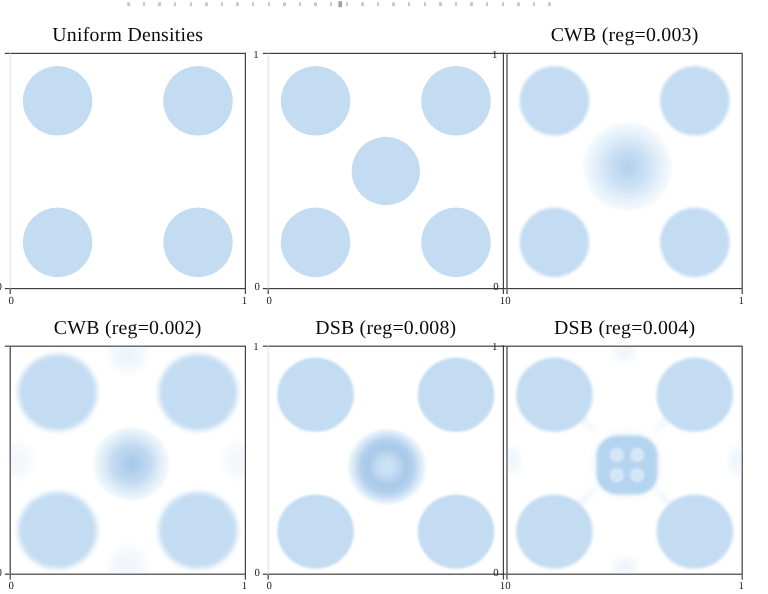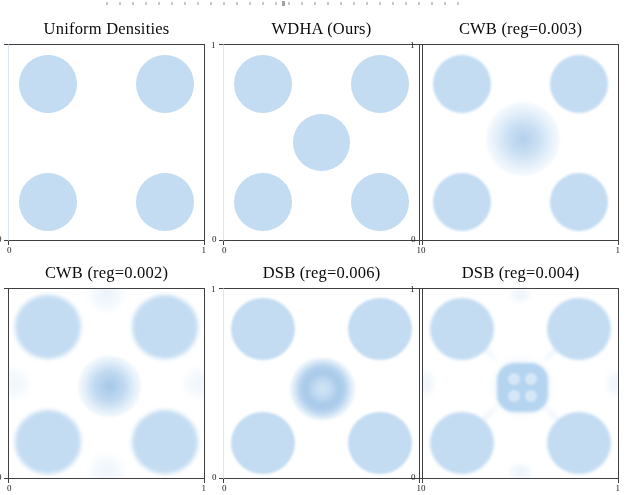--- a/index.html
+++ b/index.html
@@ -72,21 +72,20 @@
     <div class="tick tick-y0"></div>
     <div class="tick tick-x0"></div>
     <div class="tick tick-x1"></div>
     <div class="lab lab-y1">1</div>
     <div class="lab lab-y0">0</div>
     <div class="lab lab-x0">0</div>
     <div class="lab lab-x1">1</div>
   </div>
 
   <div class="plot c2 r1 light-left">
-    <div class="ptitle">WDHA (Ours)</div>
     <div class="blobs">
         <div class="blob b-disc" style="left: 5.2%; top: 5.2%; width: 29.6%; height: 29.6%; filter: blur(0.4px);"></div>
         <div class="blob b-disc" style="left: 65.2%; top: 5.2%; width: 29.6%; height: 29.6%; filter: blur(0.4px);"></div>
         <div class="blob b-disc" style="left: 5.2%; top: 65.7%; width: 29.6%; height: 29.6%; filter: blur(0.4px);"></div>
         <div class="blob b-disc" style="left: 65.2%; top: 65.7%; width: 29.6%; height: 29.6%; filter: blur(0.4px);"></div>
         <div class="blob b-disc" style="left: 35.2%; top: 35.2%; width: 29.6%; height: 29.6%; filter: blur(0.4px);"></div>
       </div>
     <div class="tick tick-y1"></div>
     <div class="tick tick-y0"></div>
     <div class="tick tick-x0"></div>
@@ -133,21 +132,21 @@
     <div class="tick tick-y0"></div>
     <div class="tick tick-x0"></div>
     <div class="tick tick-x1"></div>
     <div class="lab lab-y1">1</div>
     <div class="lab lab-y0">0</div>
     <div class="lab lab-x0">0</div>
     <div class="lab lab-x1">1</div>
   </div>
 
   <div class="plot c2 r2 light-left">
-    <div class="ptitle">DSB (reg=0.006)</div>
+    <div class="ptitle">DSB (reg=0.008)</div>
     <div class="blobs">
         <div class="blob b-disc" style="left: 3.5%; top: 4.5%; width: 33%; height: 33%; filter: blur(1px);"></div>
         <div class="blob b-disc" style="left: 63.5%; top: 4.5%; width: 33%; height: 33%; filter: blur(1px);"></div>
         <div class="blob b-disc" style="left: 3.5%; top: 65%; width: 33%; height: 33%; filter: blur(1px);"></div>
         <div class="blob b-disc" style="left: 63.5%; top: 65%; width: 33%; height: 33%; filter: blur(1px);"></div>
         <div class="blob b-ring" style="left: 34%; top: 36.5%; width: 33%; height: 33%; filter: blur(1.5px);"></div>
       </div>
     <div class="tick tick-y1"></div>
     <div class="tick tick-y0"></div>
     <div class="tick tick-x0"></div>

